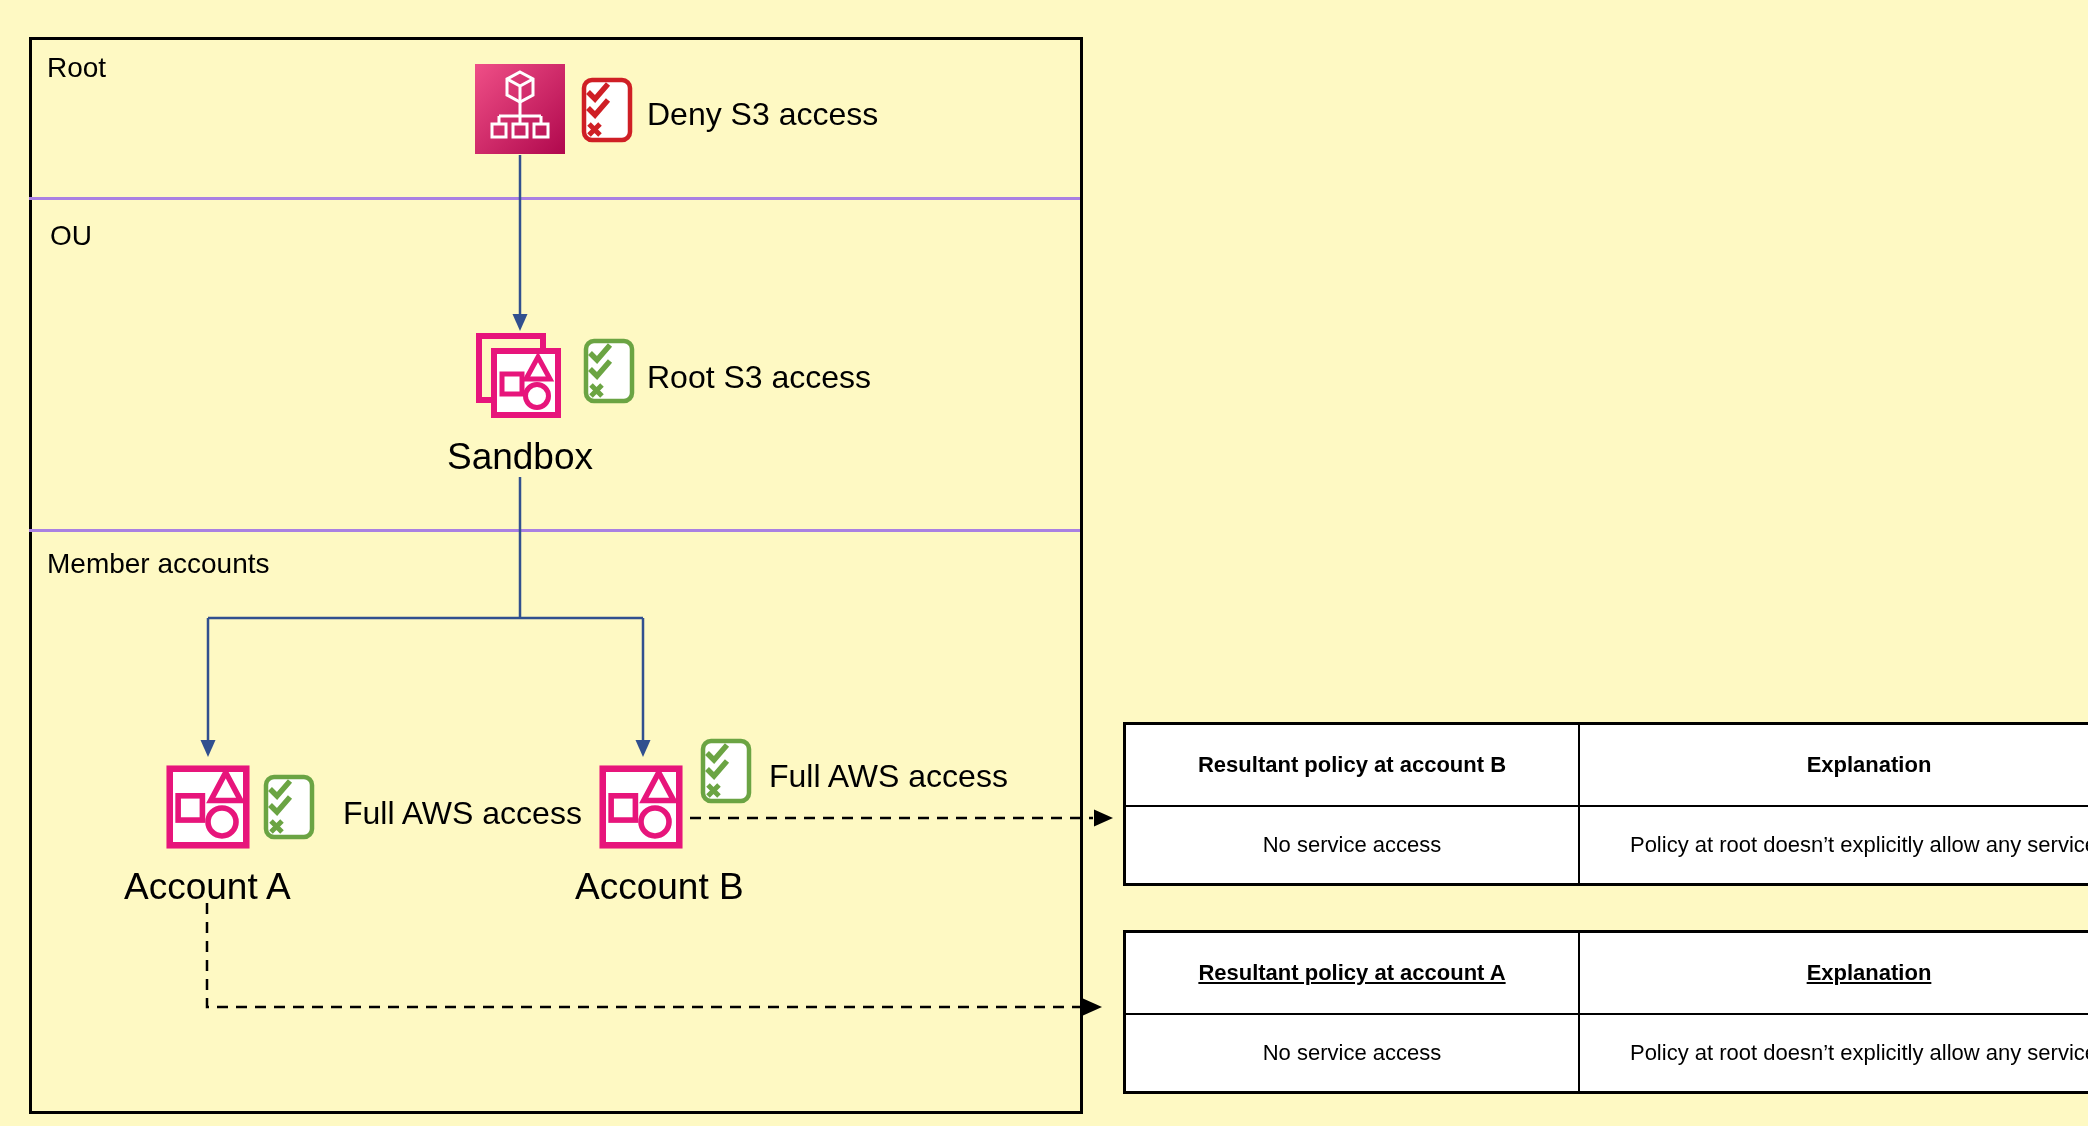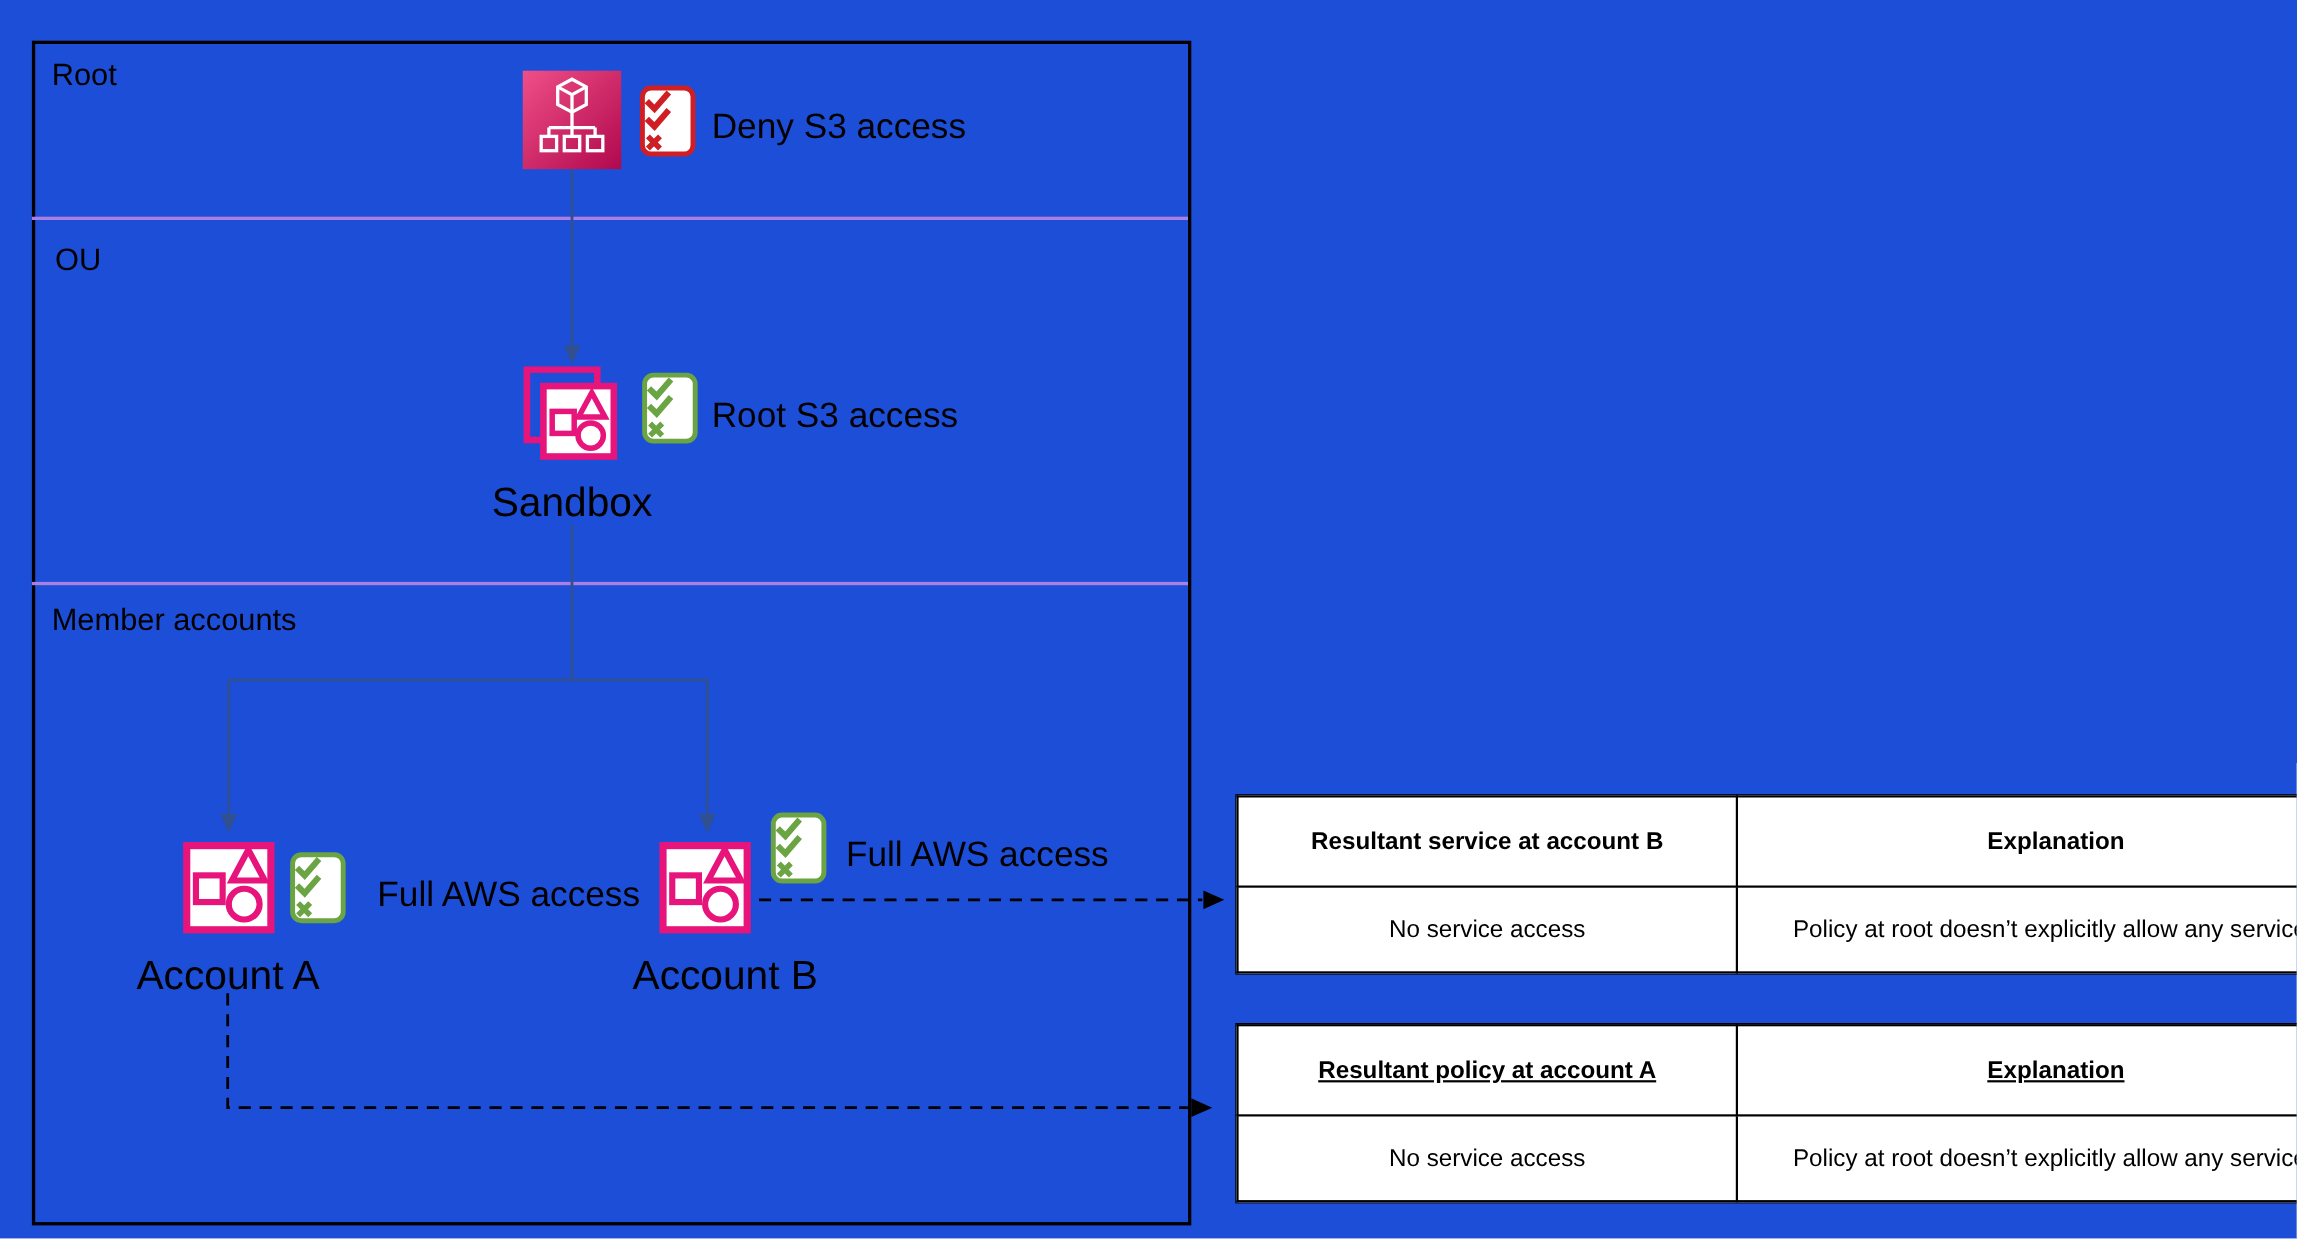--- a/index.html
+++ b/index.html
@@ -1,19 +1,19 @@
 <!DOCTYPE html>
 <html><head>
 <meta charset="utf-8">
 <style>
   html,body{margin:0;padding:0;background:#ffffff;}
   .canvas{
     position:relative;
     width:2088px;height:1126px;
-    background:#1d4ed8;
+    background:#fef9c3;
     font-family:"Liberation Sans", sans-serif;
     color:#1a1a1a;
     overflow:hidden;
   }
   .abs{position:absolute;}
   
   .org-box{
     left:29px;top:37px;width:1048px;height:1071px;
     border:3px solid #000000;
     background:transparent;
@@ -164,21 +164,21 @@
   <svg class="abs policy-icon policy-green" style="left:699px;top:738px;">
       <use href="#sym-policy"></use>
     </svg>
   <div class="abs policy-label" style="left:769px;top:758px;">Full AWS access</div>
   <div class="abs node-label" style="left:575px;top:866px;width:150px;">Account B</div>
 
   <div class="abs table-wrap t1">
     <table class="result-table">
       <tbody>
           <tr>
-        <th class="col-policy">Resultant service at account B</th>
+        <th class="col-policy">Resultant policy at account B</th>
         <th class="col-expl">Explanation</th>
       </tr>
       <tr>
         <td>No service access</td>
         <td>Policy at root doesn’t explicitly allow any services</td>
       </tr>
     </tbody>
       </table>
   </div>
 

